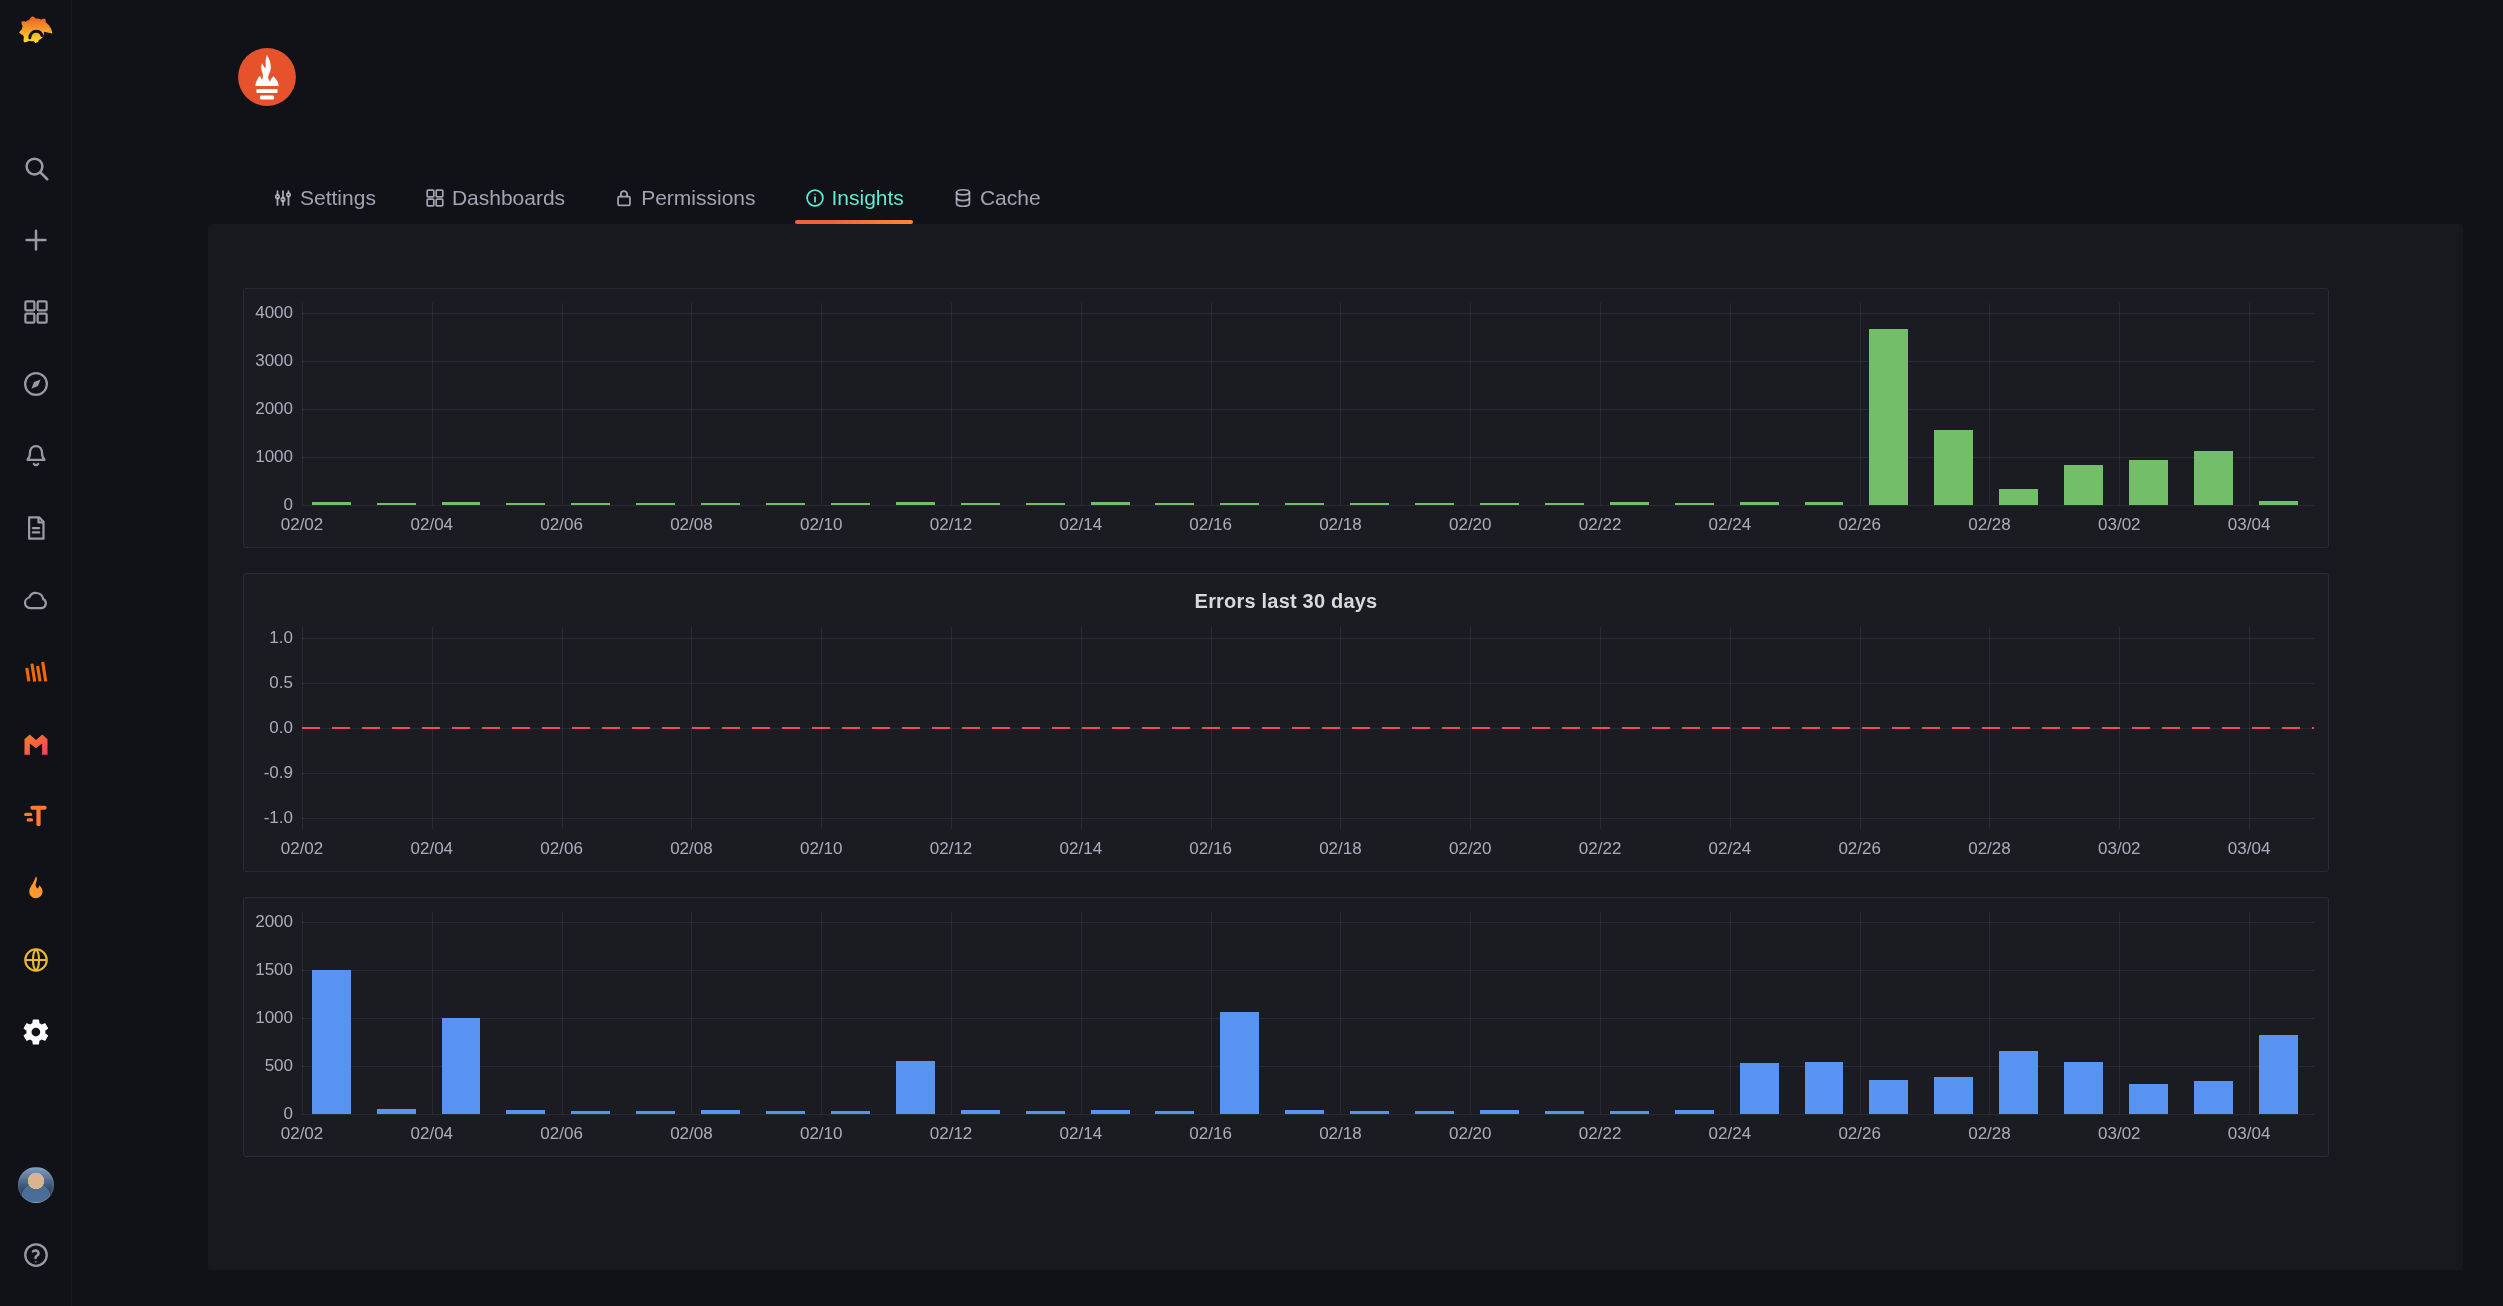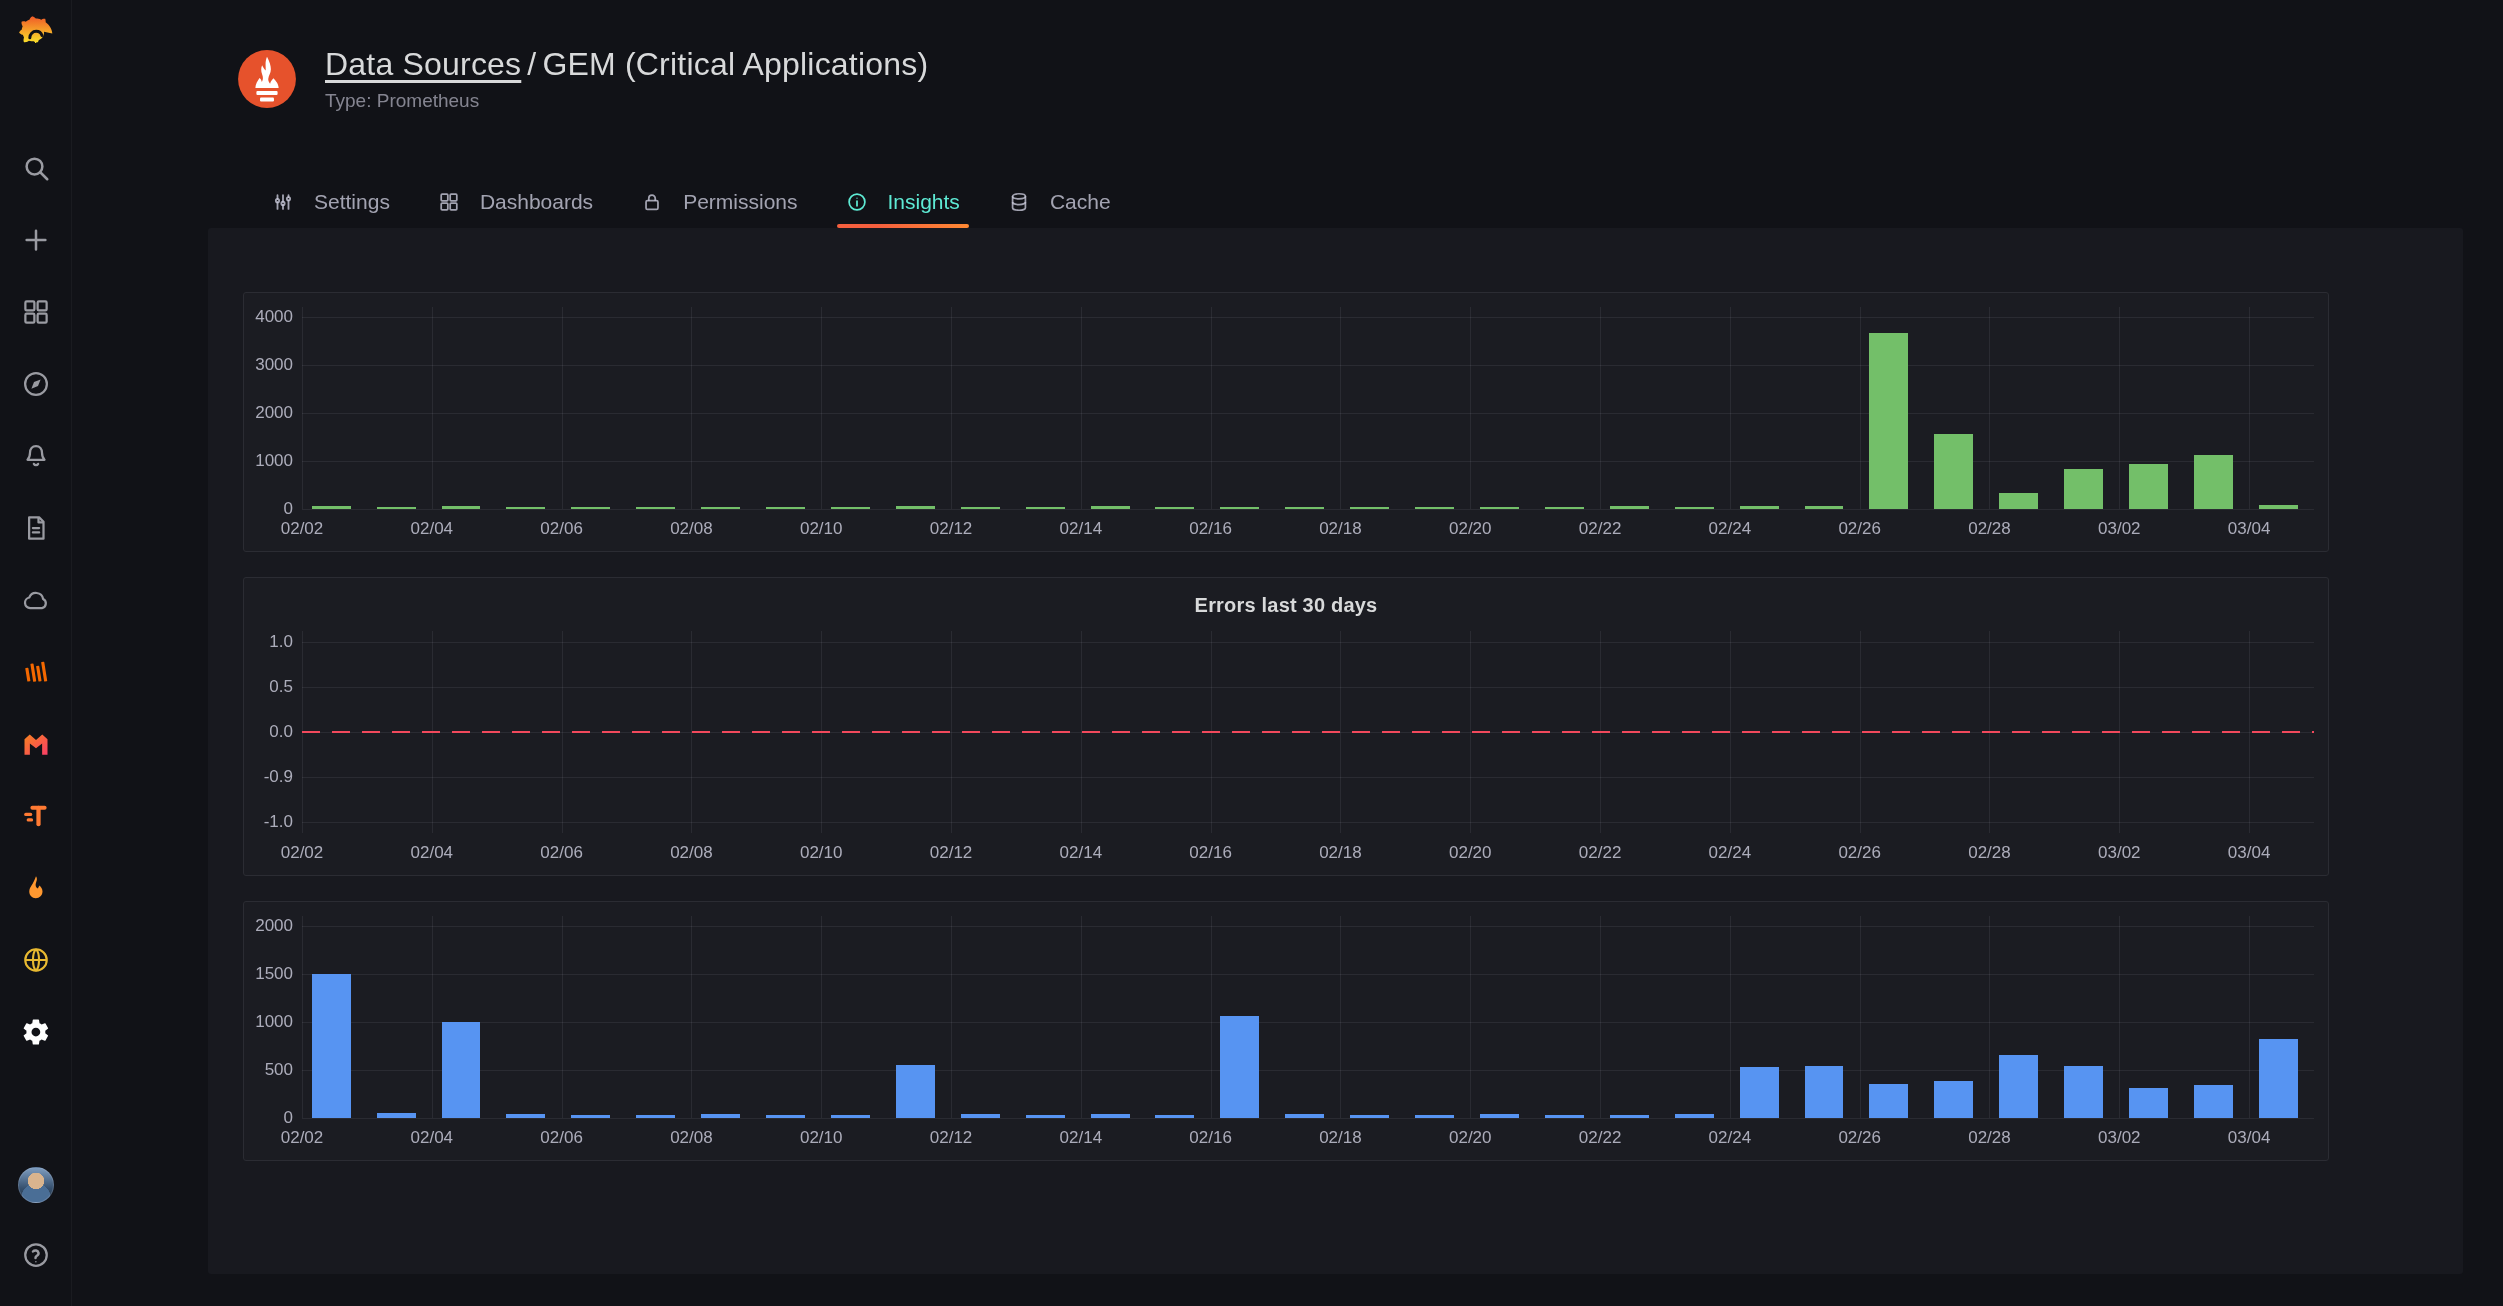--- a/index.html
+++ b/index.html
@@ -47,21 +47,21 @@
   .page-title{
     margin:0;font-size:32px;font-weight:500;color:#D8D9DA;letter-spacing:0.2px;
   }
   .page-title a{color:#D8D9DA;text-decoration:underline;text-underline-offset:5px;cursor:pointer;}
   .page-title .sep{color:#D8D9DA;font-weight:400;padding:0 6px;}
   .page-subtitle{margin:7px 0 0 0;font-size:19px;color:rgba(204,204,220,0.62);}
 
   
   .tabbar{display:flex;gap:14px;margin:64px 0 0 183px;align-items:stretch;}
   .tab{
-    position:relative;display:flex;align-items:center;gap:20px;
+    position:relative;display:flex;align-items:center;gap:6px;
     padding:0 17px;height:52px;font-size:21px;color:rgba(204,204,220,0.78);
   }
   .tab-icon svg{width:22px;height:22px;display:block;}
   .tab.active{color:#5eead4;font-weight:400;}
   .tab-underline{
     position:absolute;left:8px;right:8px;bottom:0;height:4px;border-radius:2px;
     background:linear-gradient(90deg,#F55F3E 30%,#FF8833 99%);
   }
 
   
@@ -253,24 +253,20 @@
 <div class="main">
 
   <header class="page-header">
     <div class="prom-logo">
       <svg viewBox="0 0 24 24">
         <circle cx="12" cy="12" r="11.2" fill="#E6522C"></circle>
         <path fill="#ffffff" d="M12 3.4c1 1.9 1.5 3.4 1.5 4.8 0 1.5-.9 2.5-1 3.7-.1.7.2 1.3.7 1.9.2-.9.7-1.5 1.3-2.1.9 1 2 2.2 2 3.8H7.5c0-1.6.9-2.8 1.6-3.9.5.4.8 1 .9 1.6.6-1 .5-1.9.1-3-.4-1.2-.5-2.3 0-3.5.4.9.9 1.5 1.4 2 .1-1.7-.4-3 .5-5.3z"></path>
         <rect x="7.9" y="16.6" width="8.2" height="1.6" rx="0.4" fill="#ffffff"></rect>
         <rect x="9.3" y="19.2" width="5.4" height="1.5" rx="0.4" fill="#ffffff"></rect>
       </svg>
-    </div>
-    <div>
-      <h1 class="page-title"><a>Data Sources</a><span class="sep">/</span><span>GEM (Critical Applications)</span></h1>
-      <p class="page-subtitle">Type: Prometheus</p>
     </div>
   </header>
 
   <div class="tabbar">
       <button class="tab">
         <span class="tab-icon">
           <svg viewBox="0 0 24 24" fill="none" stroke="currentColor" stroke-width="2" stroke-linecap="round">
             <path d="M6 4.5v4M6 12.5v7M12 4.5v7M12 15.5v4M18 4.5v2M18 10.5v9"></path>
             <circle cx="6" cy="10.5" r="1.8"></circle>
             <circle cx="12" cy="13.5" r="1.8"></circle>

